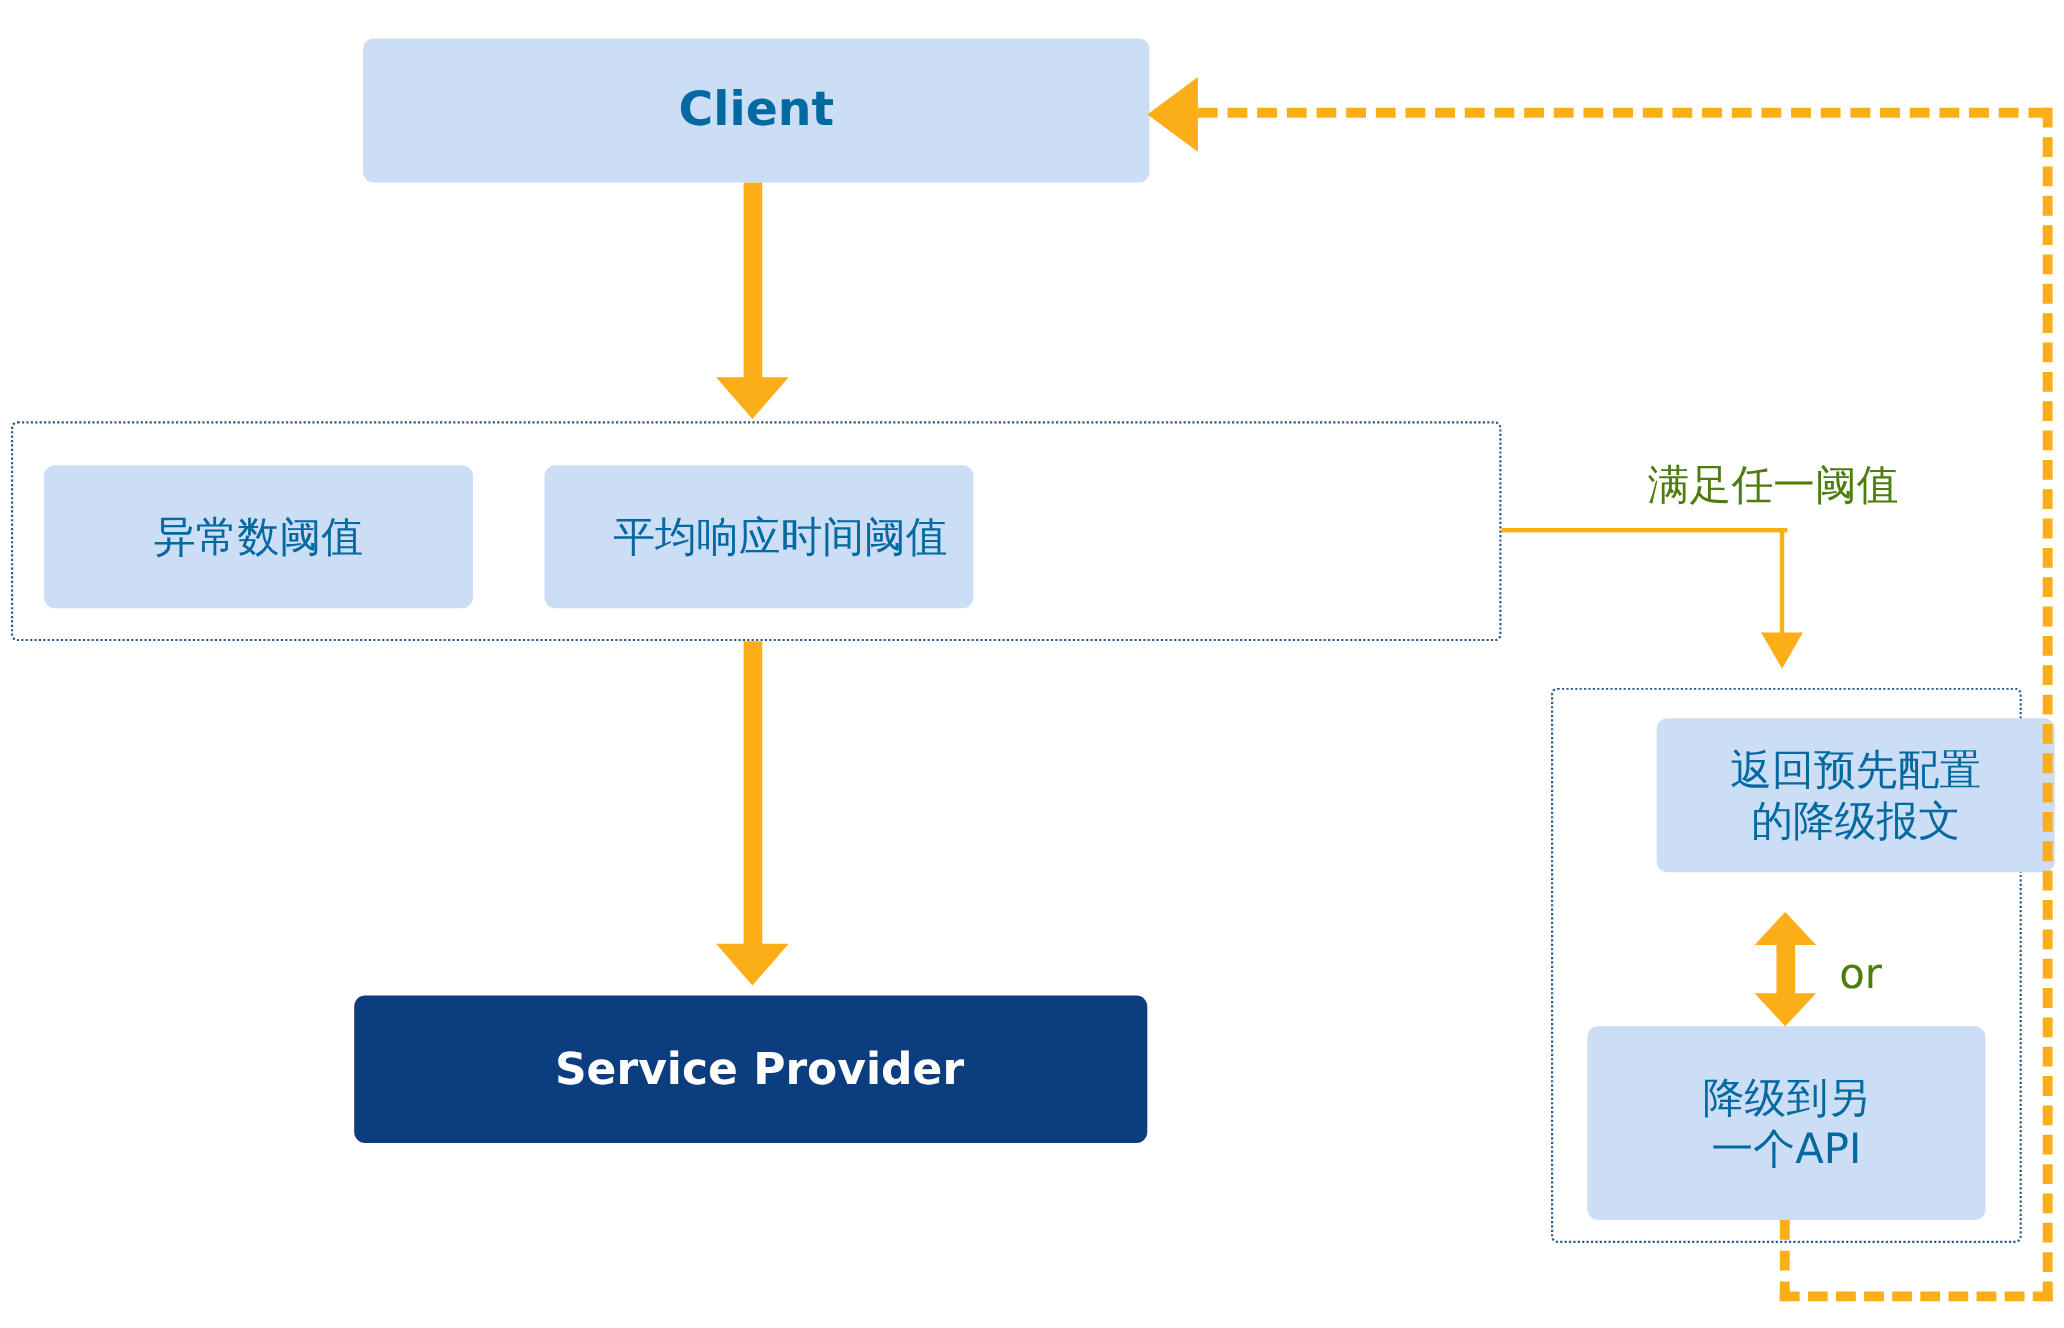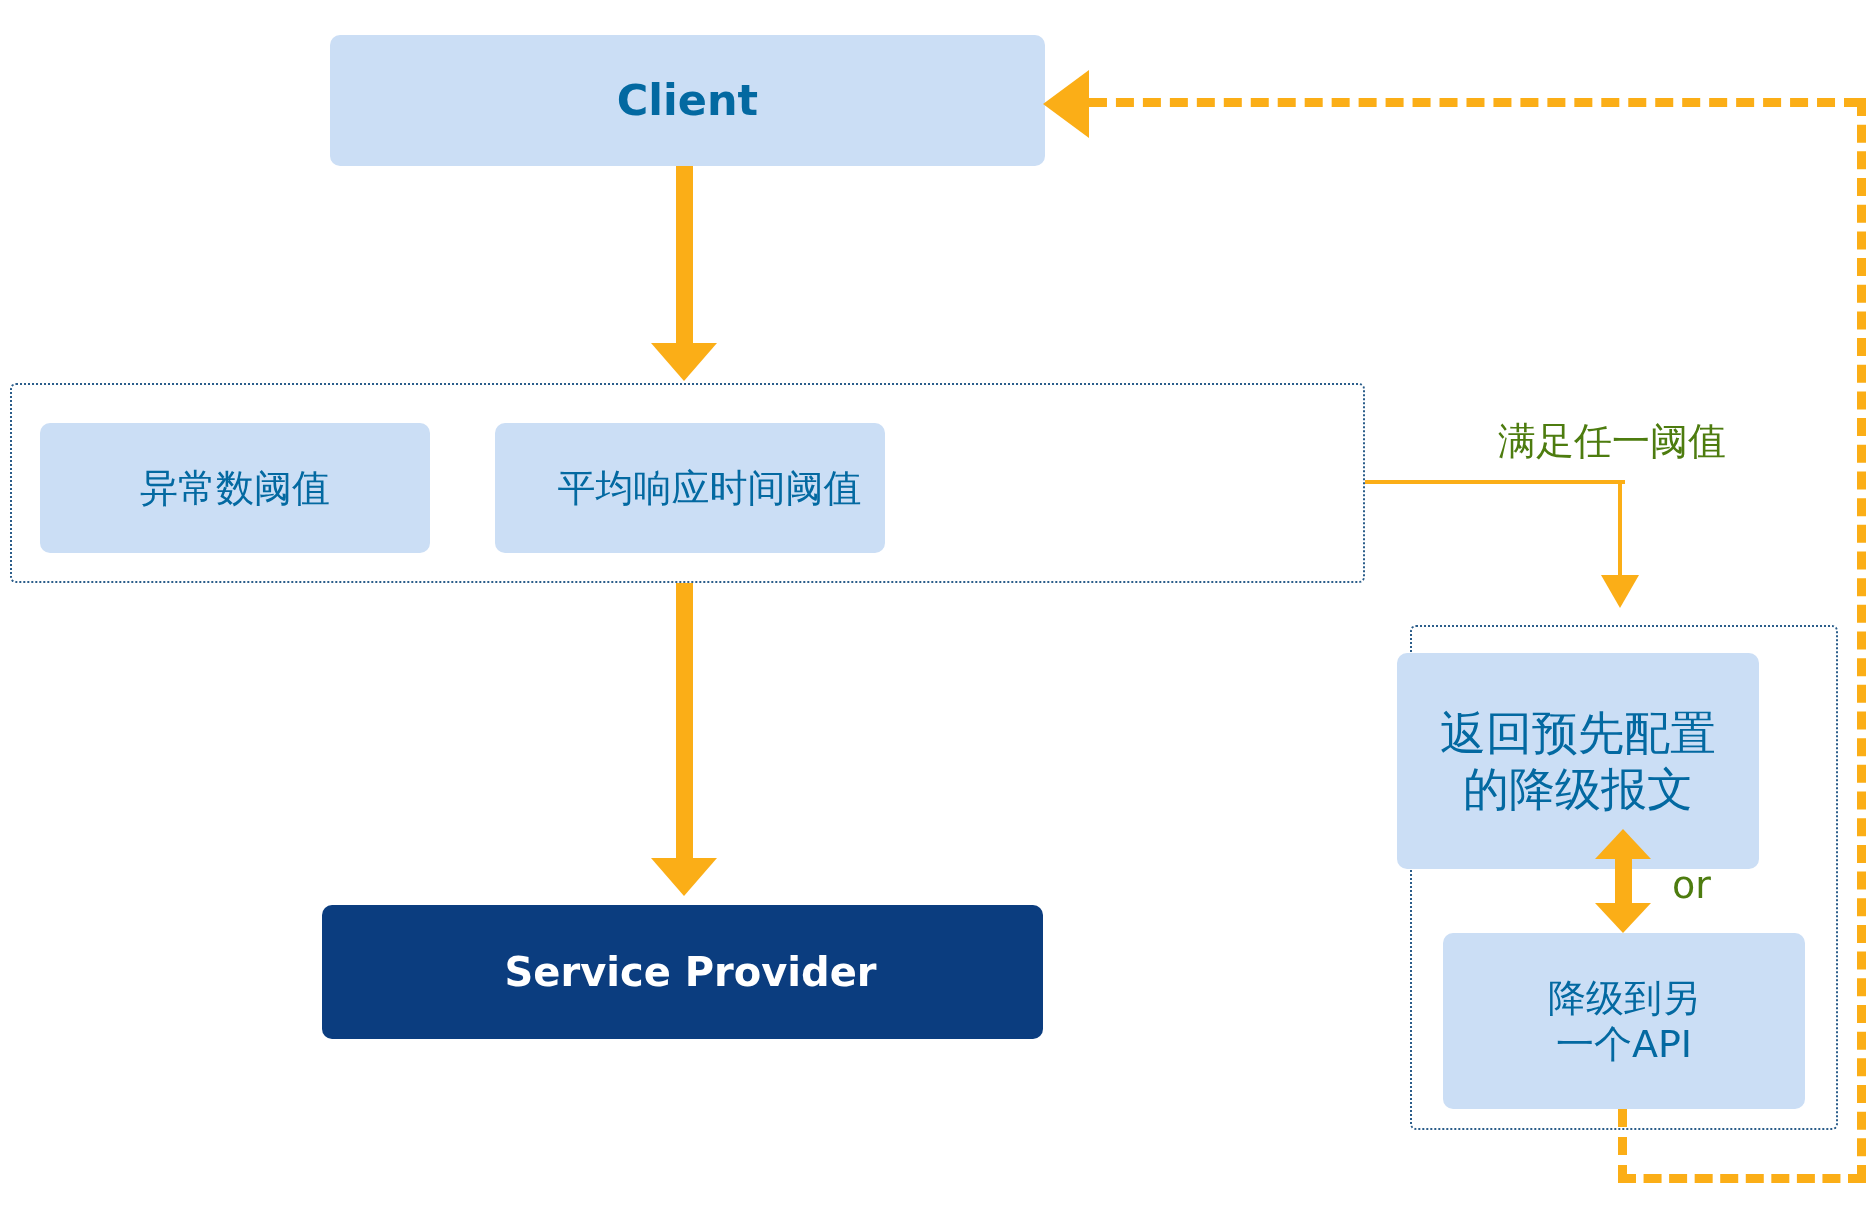--- a/index.html
+++ b/index.html
@@ -25,21 +25,21 @@
   #client{left:330px;top:35px;width:715px;height:131px;
           font-size:43px;font-weight:bold;}
   #service{left:322px;top:905px;width:721px;height:134px;
            font-size:40px;font-weight:bold;padding-left:16px;}
 
   .thr{height:130px;top:423px;font-size:38px;}
   #thr0{left:40px;width:390px;}
   #thr1{left:495px;width:390px;padding-left:39px;}
   #thr2{left:942px;width:385px;}
 
-  #fb0{left:1397px;top:653px;width:362px;height:216px;font-size:46px;}
+  #fb0{left:1506px;top:653px;width:362px;height:140px;font-size:38px;}
   #fb1{left:1443px;top:933px;width:362px;height:176px;font-size:38px;}
 
   
   .group{
     position:absolute;
     border:2px dotted #2b5d8a;
     border-radius:6px;
     box-sizing:border-box;
     background:transparent;
   }

